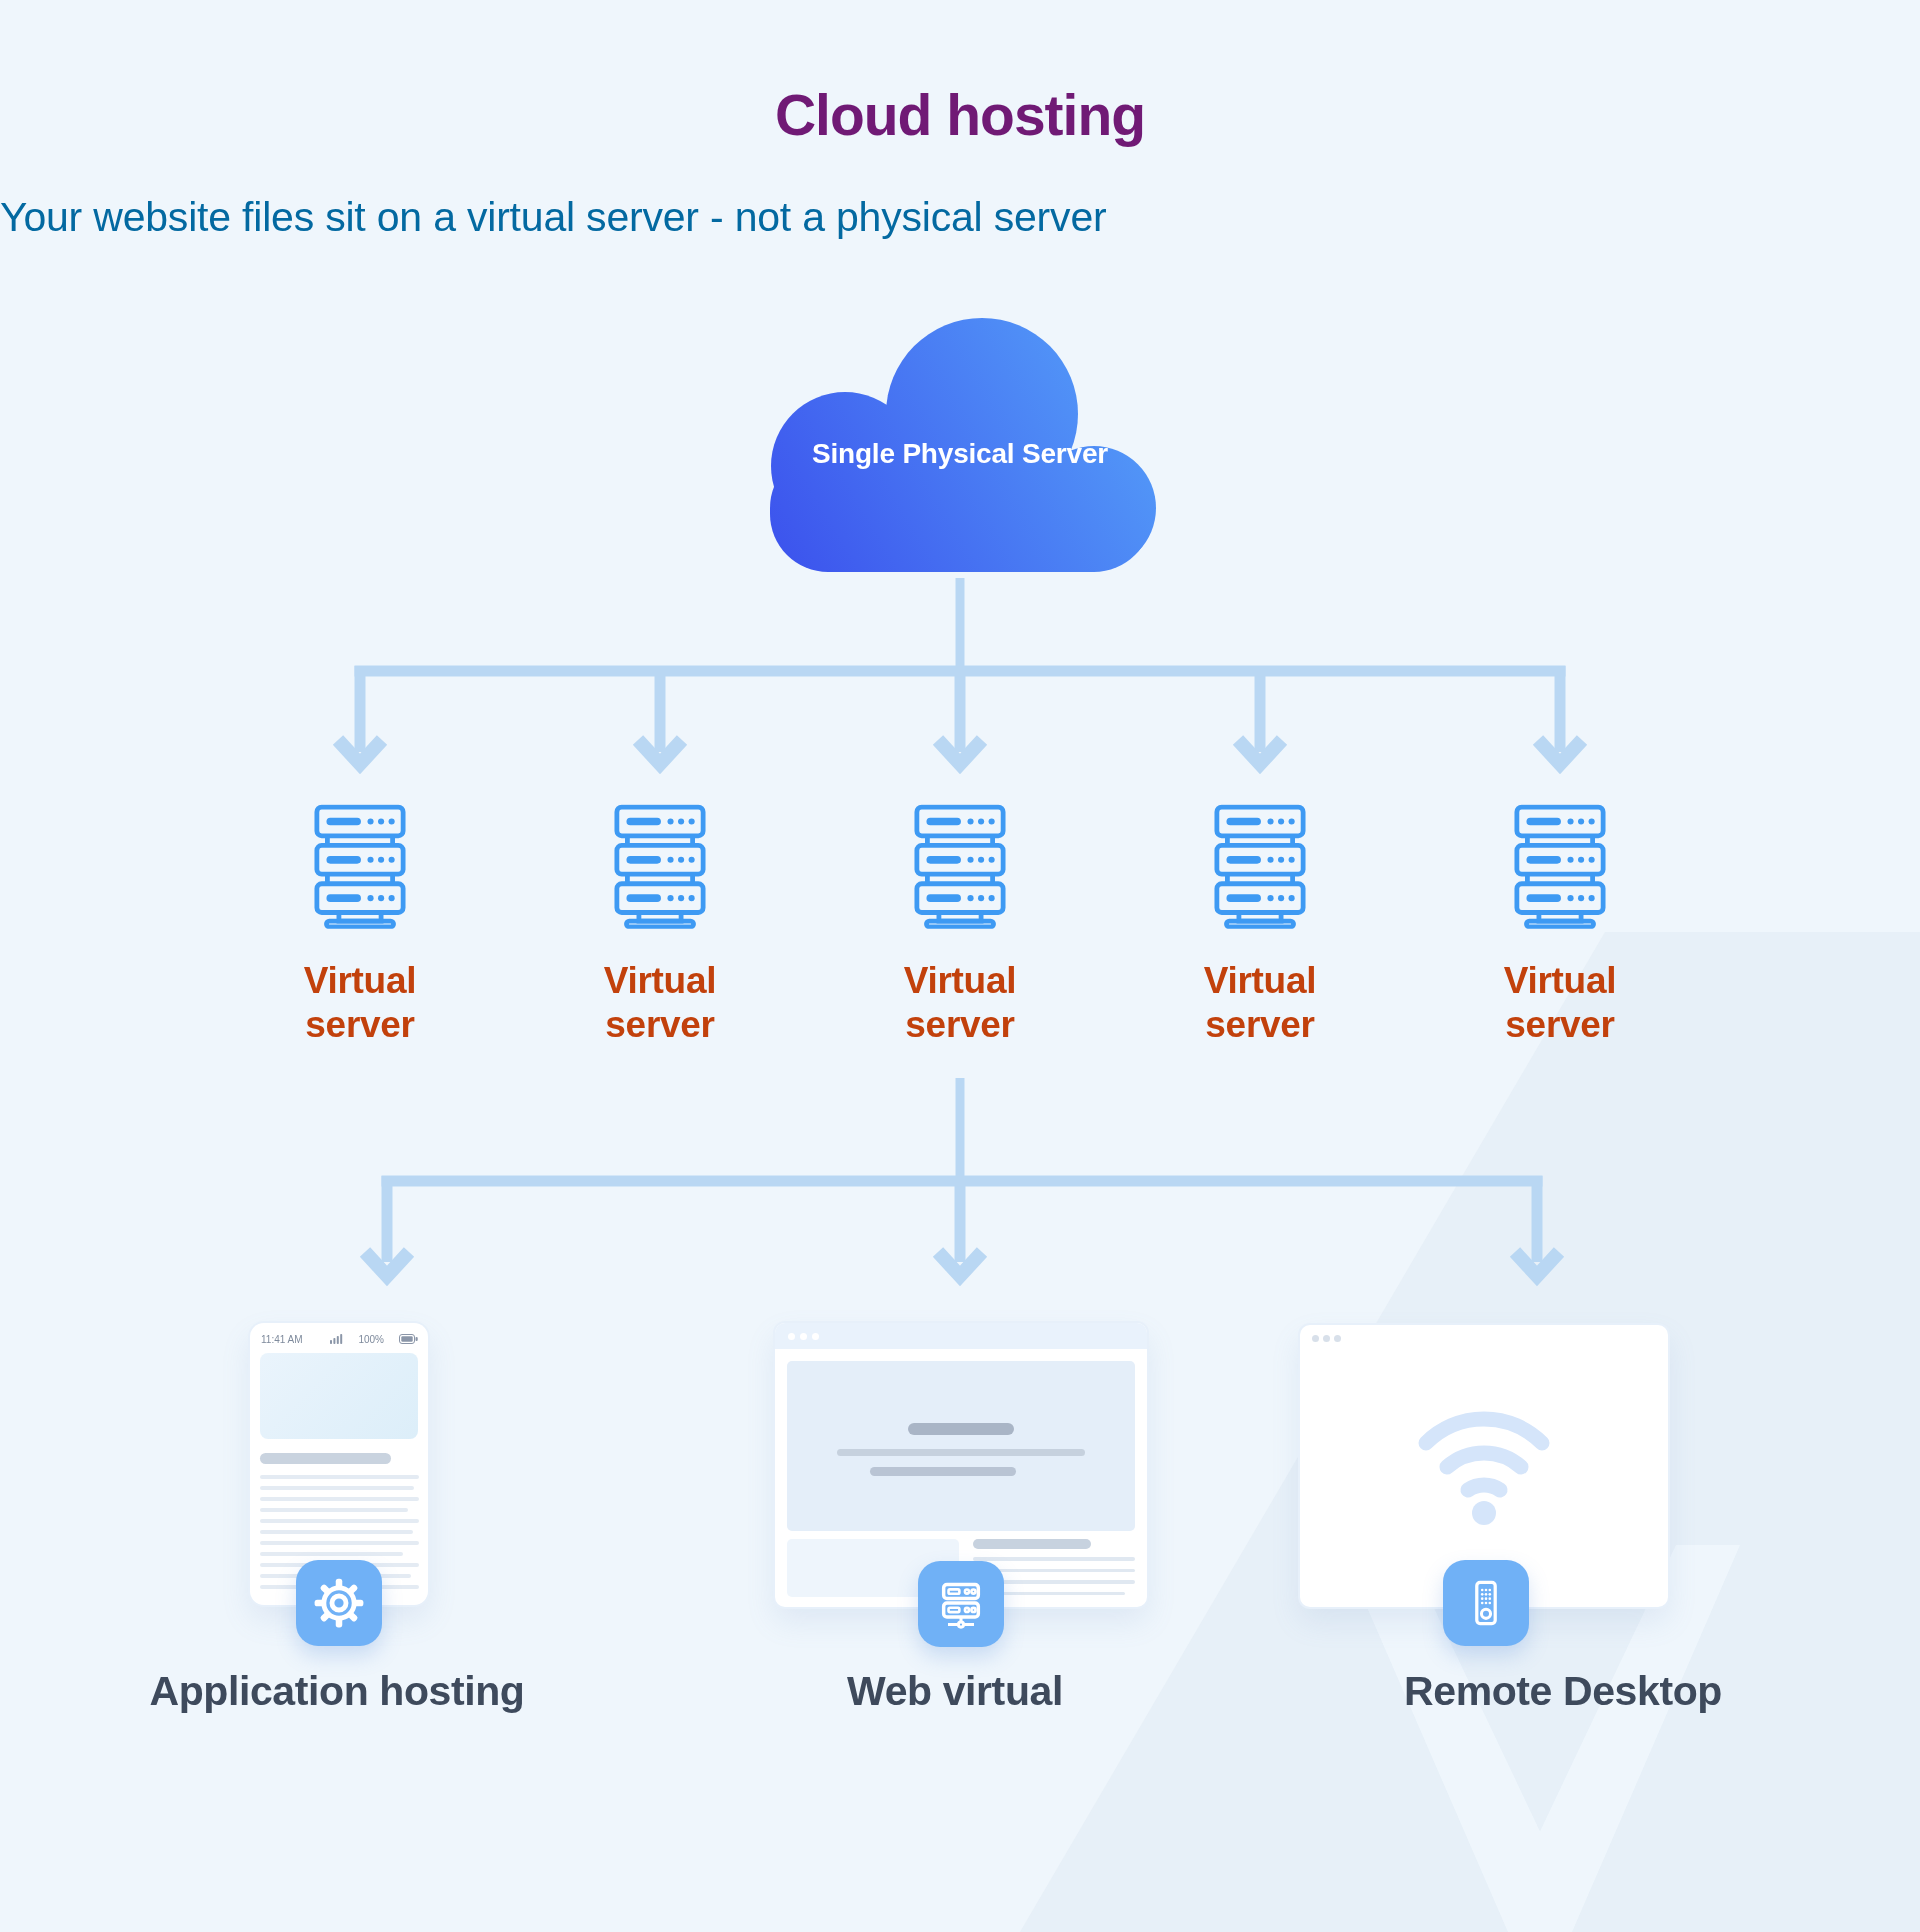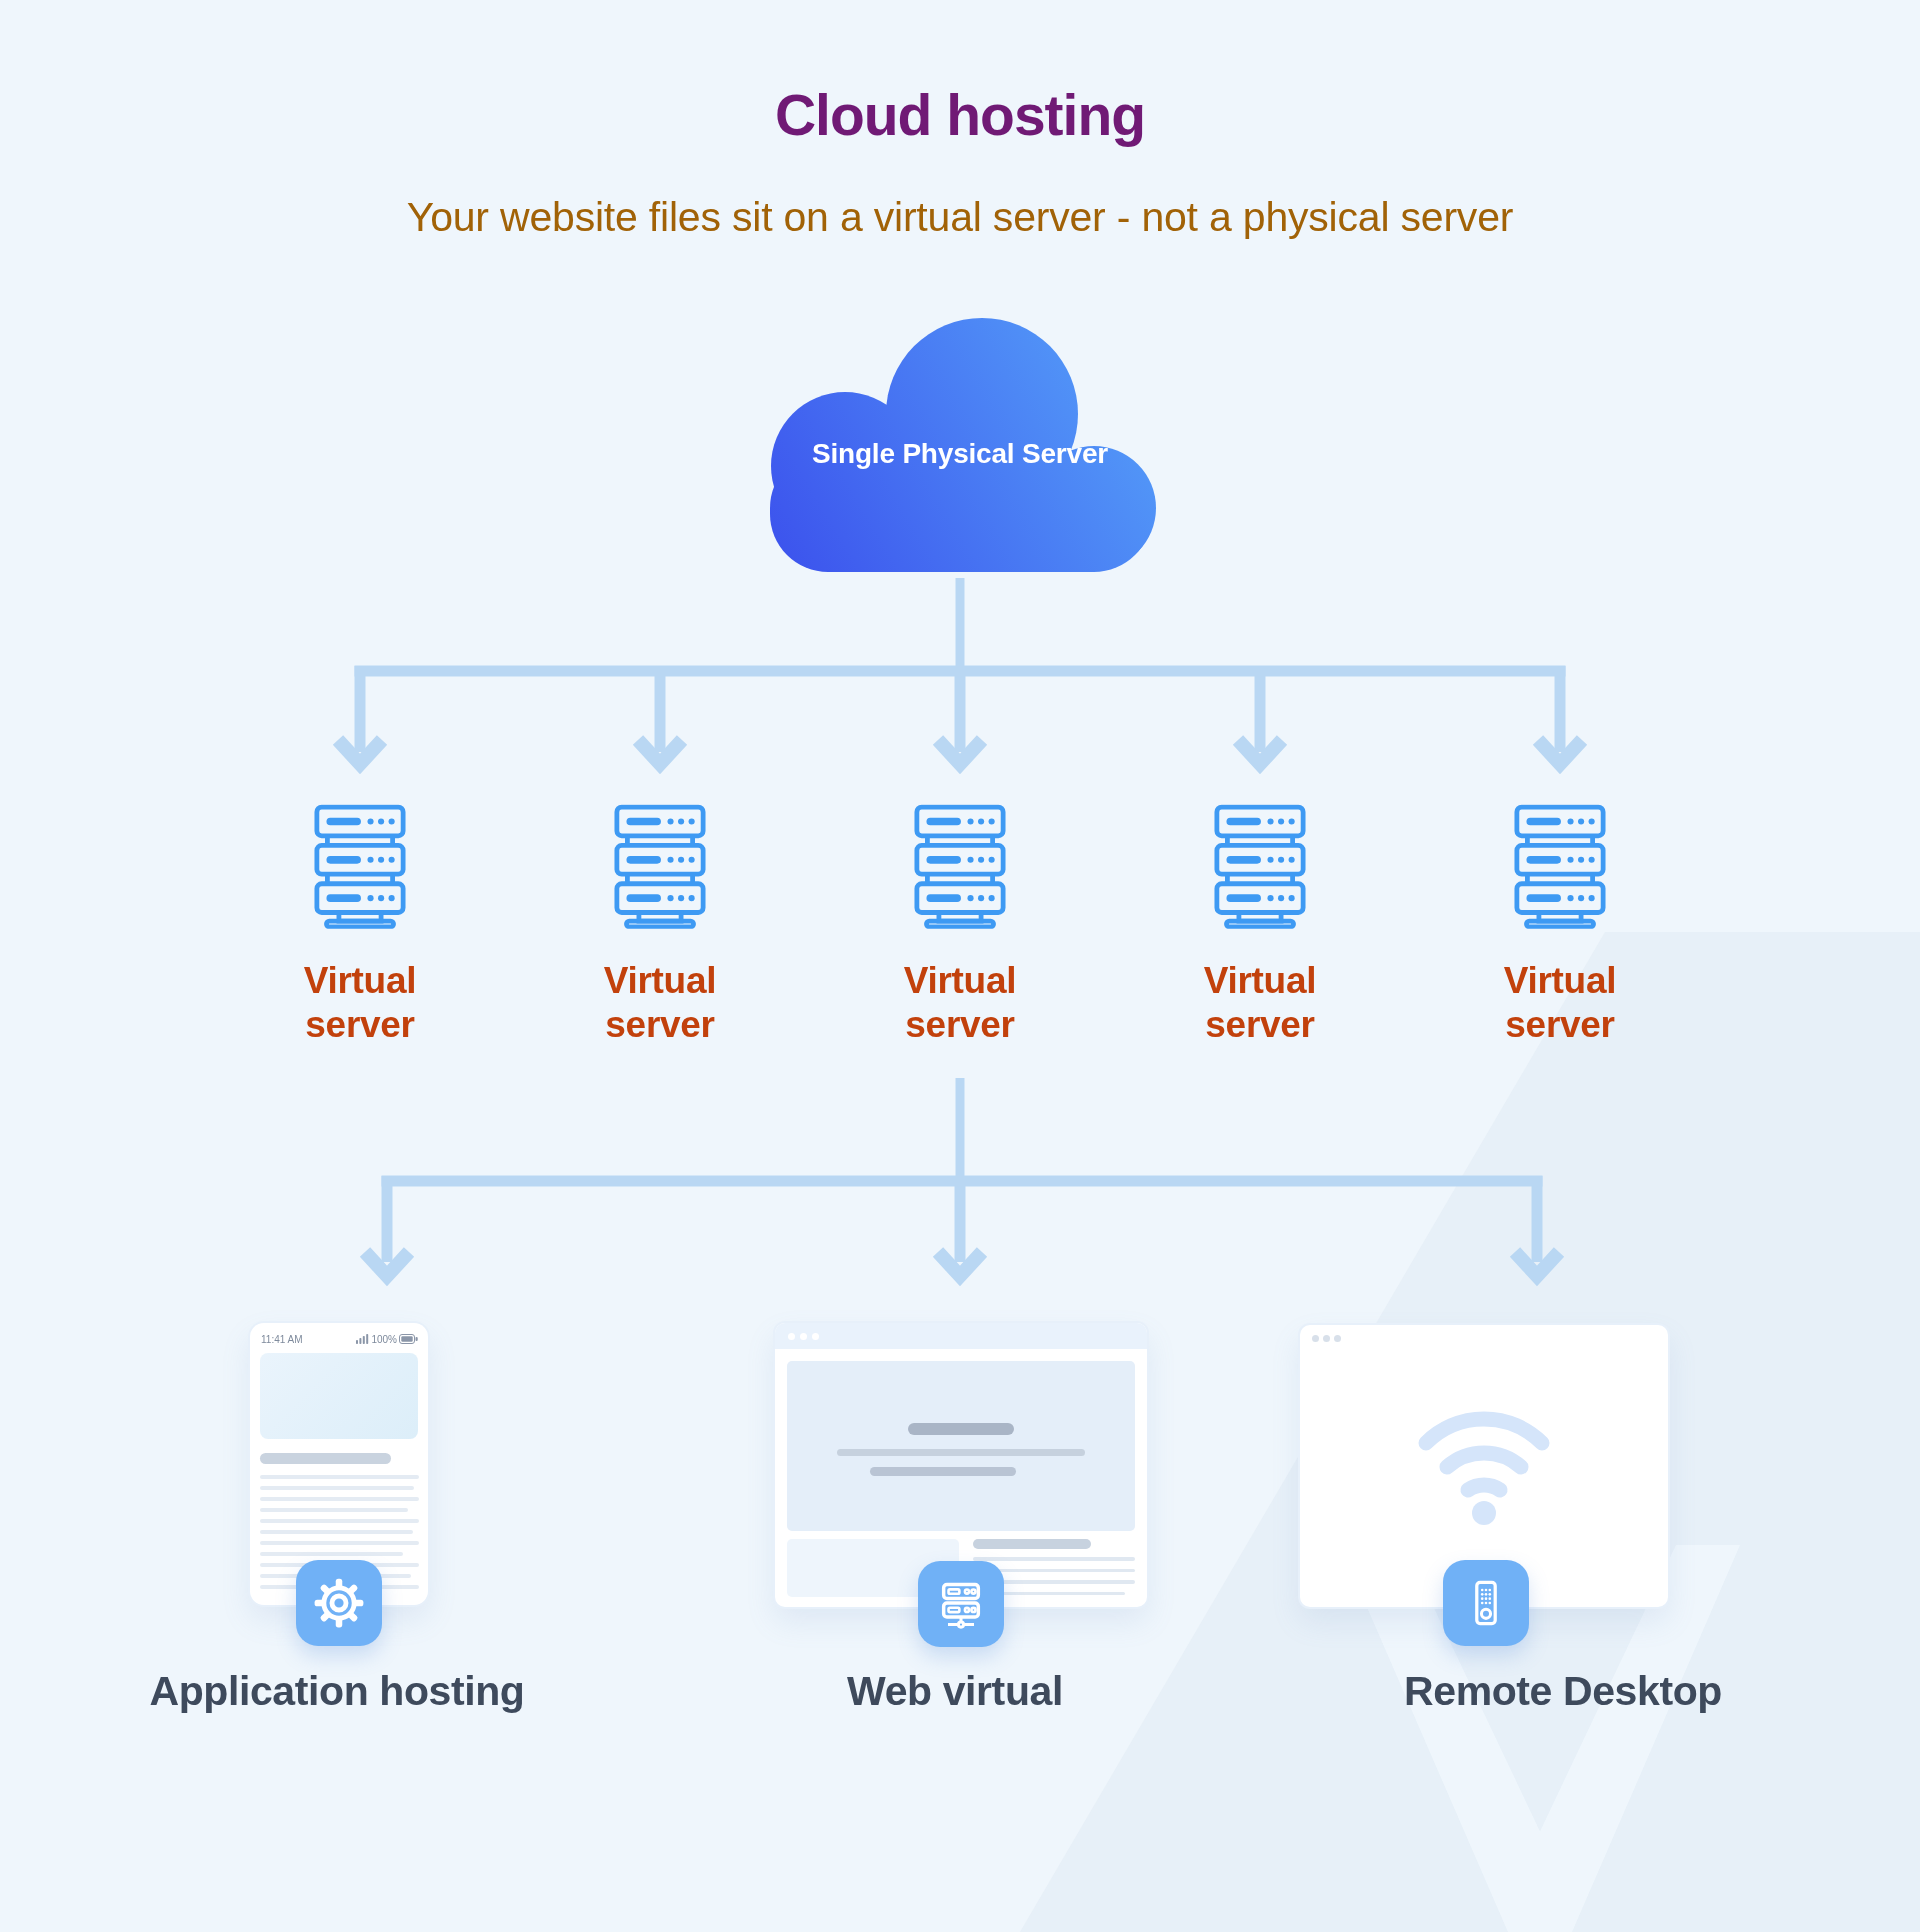--- a/index.html
+++ b/index.html
@@ -18,22 +18,22 @@
     position:absolute;left:1340px;top:1545px;width:400px;height:387px;
     background:#F1F8FD;opacity:.75;
     clip-path:polygon(0 0,16% 0,50% 74%,84% 0,100% 0,58% 100%,42% 100%);
   }
   
   .title{
     position:absolute;left:0;right:0;top:82px;margin:0;text-align:center;
     font-size:57px;font-weight:700;color:#701a75;letter-spacing:-1px;
   }
   .subtitle{
-    position:absolute;left:0;right:0;top:194px;margin:0;text-align:center;
-    font-size:41px;font-weight:400;color:#a16207;letter-spacing:-0.2px;
+    position:absolute;left:0;right:0;top:194px;margin:0;
+    font-size:41px;font-weight:400;color:#0369a1;letter-spacing:-0.2px;
   }
   
   .cloud{position:absolute;left:730px;top:308px;width:460px;height:284px;}
   .cloud svg{position:absolute;inset:0;}
   .cloud-label{
     position:absolute;left:75px;top:128px;width:310px;text-align:center;
     font-size:28px;font-weight:700;color:#FFFFFF;line-height:1.25;letter-spacing:-0.2px;
   }
   
   .connectors{position:absolute;left:0;top:0;z-index:1;}
@@ -48,21 +48,21 @@
     position:absolute;background:#FFFFFF;border-radius:12px;z-index:2;
     box-shadow:0 0 0 2px #E7F0FA,0 14px 30px rgba(110,150,200,.14);
   }
   
   .phone{left:250px;top:1323px;width:178px;height:282px;border-radius:14px;}
   .phone-status{
     position:absolute;left:11px;right:10px;top:9px;height:14px;
     display:flex;justify-content:space-between;align-items:center;
     font-size:10px;color:#7E8A9C;
   }
-  .status-right{display:flex;align-items:center;gap:2px;}
+  .status-right{display:flex;align-items:center;gap:15px;}
   .phone-hero{
     position:absolute;left:10px;right:10px;top:30px;height:86px;border-radius:8px;
     background:linear-gradient(135deg,#EAF4FC 0%,#DCEEF9 100%);
   }
   .phone-pill{
     position:absolute;left:10px;top:130px;width:131px;height:11px;
     border-radius:6px;background:#C9D3DF;
   }
   .phone-lines{position:absolute;left:10px;right:9px;top:152px;}
   .phone-lines .ln{height:3.5px;border-radius:2px;background:#E4EBF3;margin-bottom:7.5px;}

